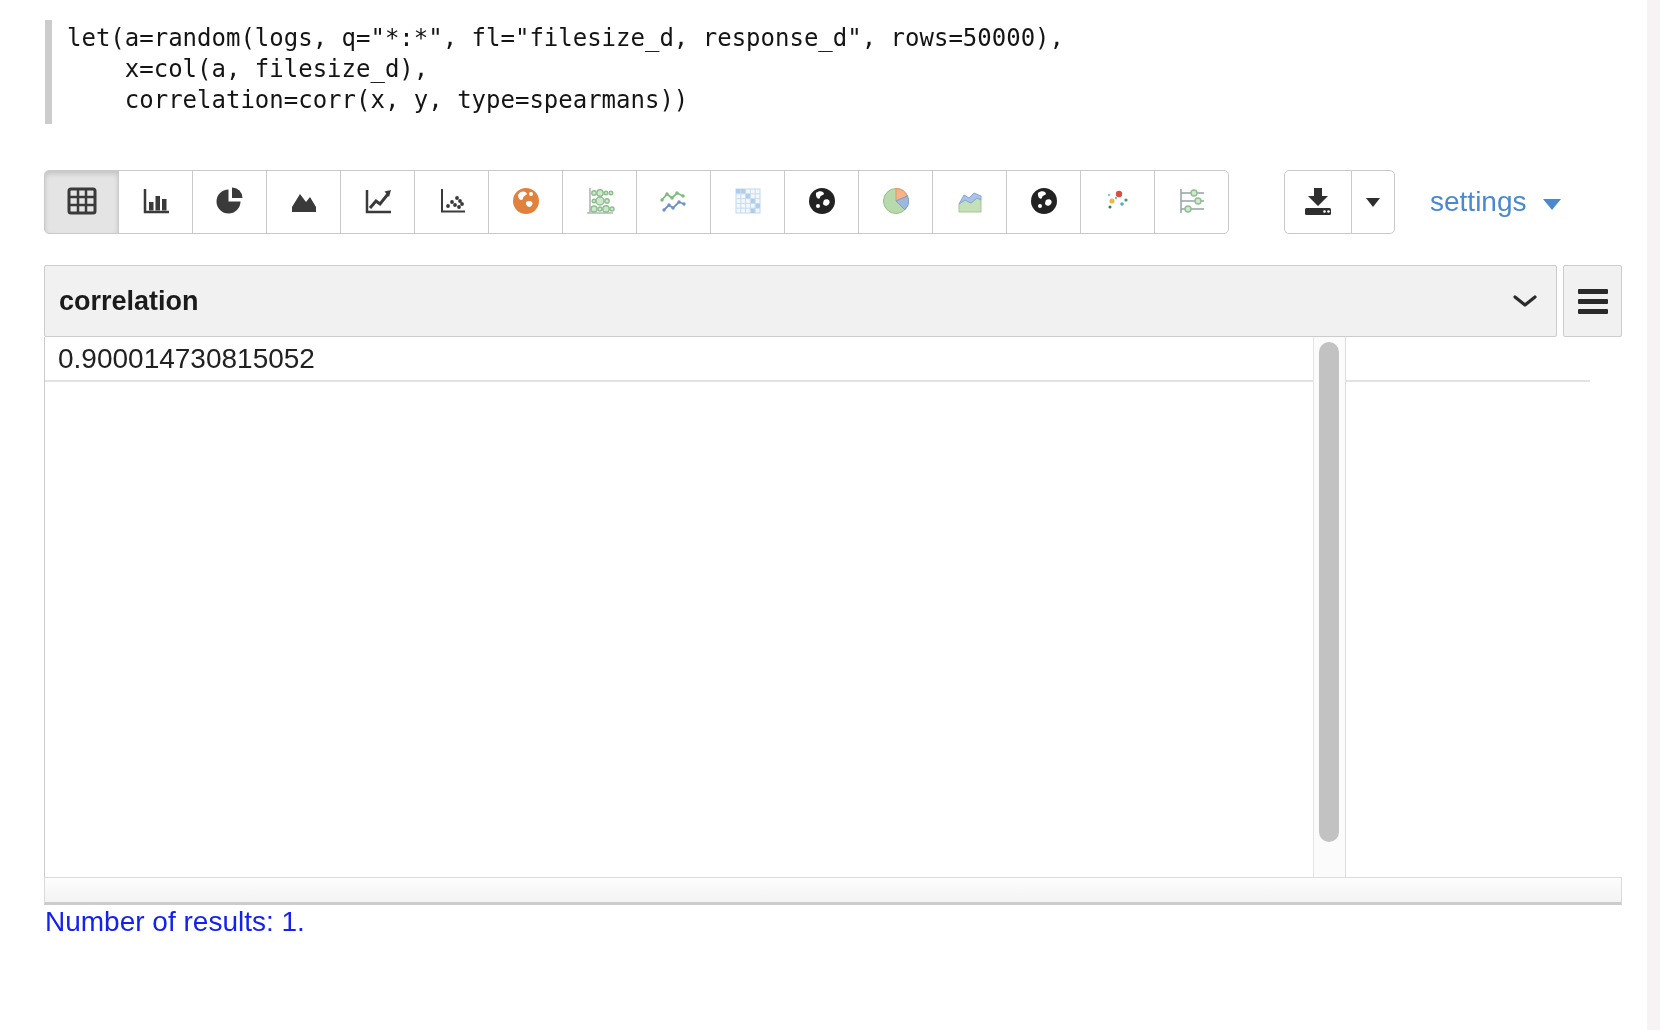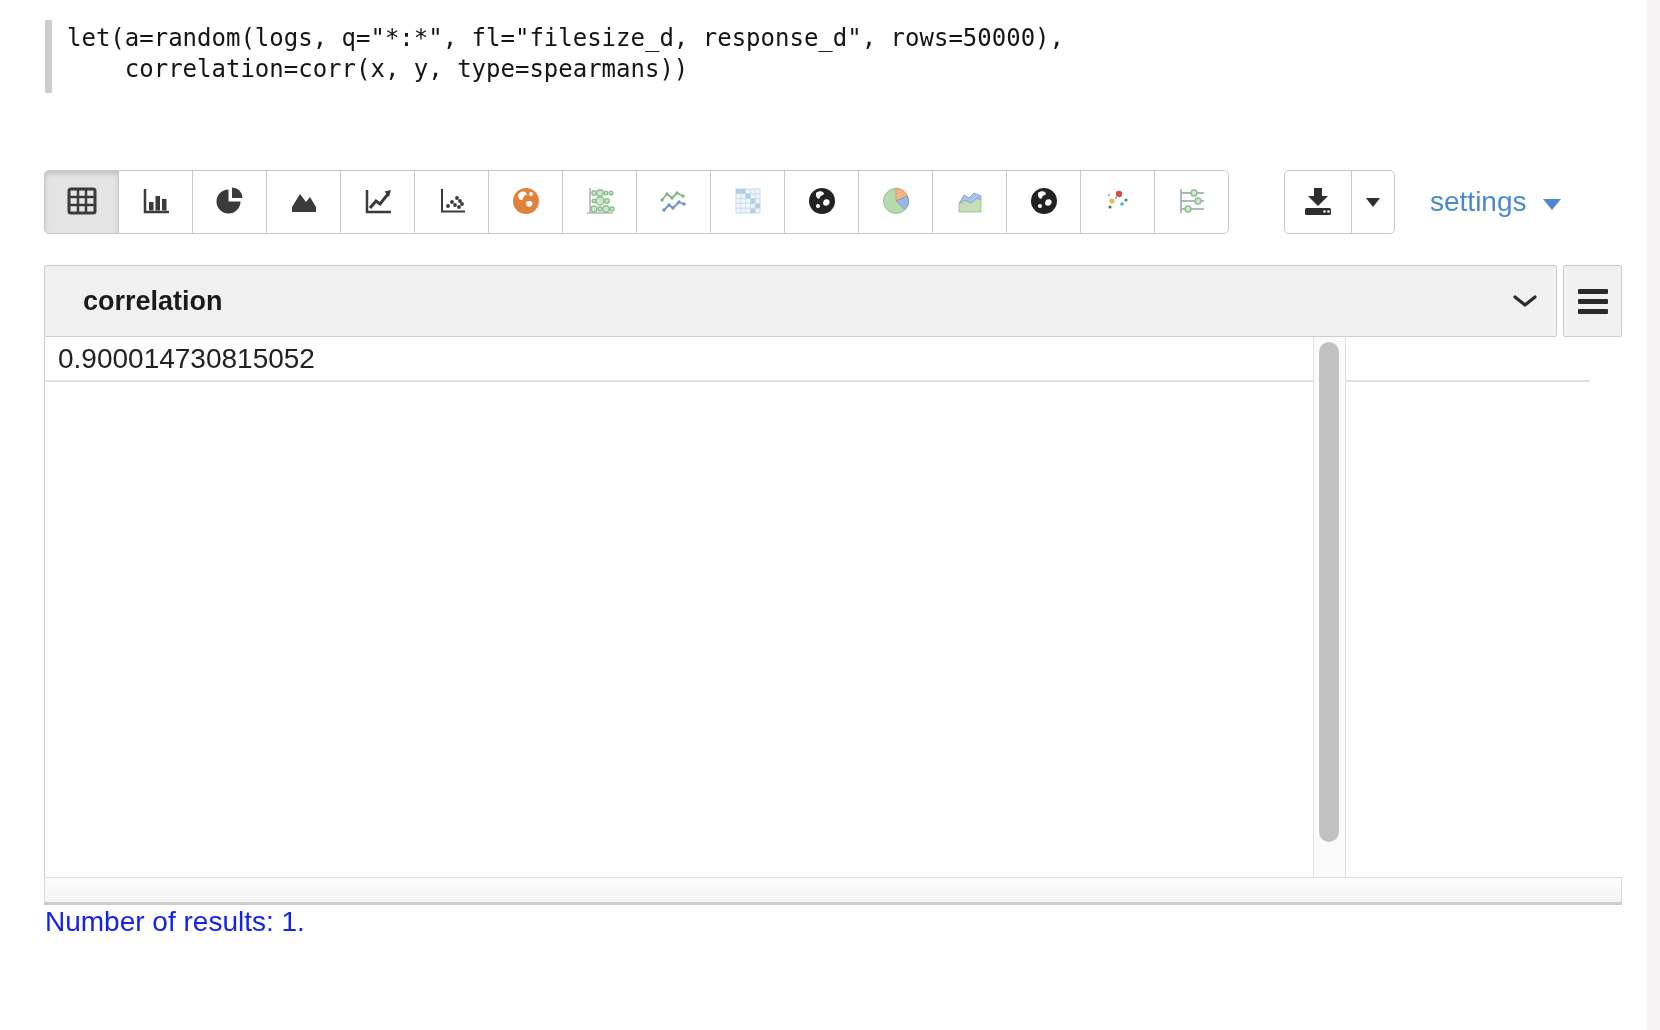--- a/index.html
+++ b/index.html
@@ -46,21 +46,21 @@
     width:0; height:0; margin-top:4px;
     border-left:9px solid transparent; border-right:9px solid transparent;
     border-top:11px solid #4a89cf;
   }
 
   
   .panel { position:absolute; left:44px; top:265px; width:1578px; height:640px; }
   .panel-header {
     position:absolute; left:0; top:0; width:1513px; height:72px;
     background:#f1f1f1; border:1px solid #cccccc; border-radius:2px;
-    display:flex; align-items:center; cursor:pointer;padding-left:24px;
+    display:flex; align-items:center; cursor:pointer;
   }
   .panel-title { margin-left:14px; font-size:27px; font-weight:bold; color:#1b1b1b; }
   .panel-chevron { position:absolute; right:18px; top:28px; }
   .menu-btn {
     position:absolute; left:1519px; top:0; width:59px; height:72px;
     background:#f1f1f1; border:1px solid #cccccc; border-radius:2px;
     display:flex; flex-direction:column; align-items:center; justify-content:center;
     gap:5px; cursor:pointer; padding:0;
   }
   .menu-btn .bar { width:30px; height:5px; background:#2a2a2a; border-radius:1px; }
@@ -97,20 +97,21 @@
   .browser-scrollbar {
     position:absolute; right:0; top:0; width:13px; height:1030px;
     background:#f7f2f3;
   }
 </style>
 </head>
 <body>
 
 <div class="code-block">
   <div class="code-line">let(a=random(logs, q="*:*", fl="filesize_d, response_d", rows=50000),</div>
+  <div class="code-line">    x=col(a, filesize_d),</div>
   <div class="code-line">    correlation=corr(x, y, type=spearmans))</div>
 </div>
 
 <div class="toolbar">
   <div class="chart-group">
 
     <button class="tbtn selected" aria-label="table">
       <span>
         <svg width="30" height="28" viewBox="0 0 30 28">
           <rect x="2" y="2" width="26" height="24" rx="2" fill="none" stroke="#3a3a3a" stroke-width="3"></rect>

